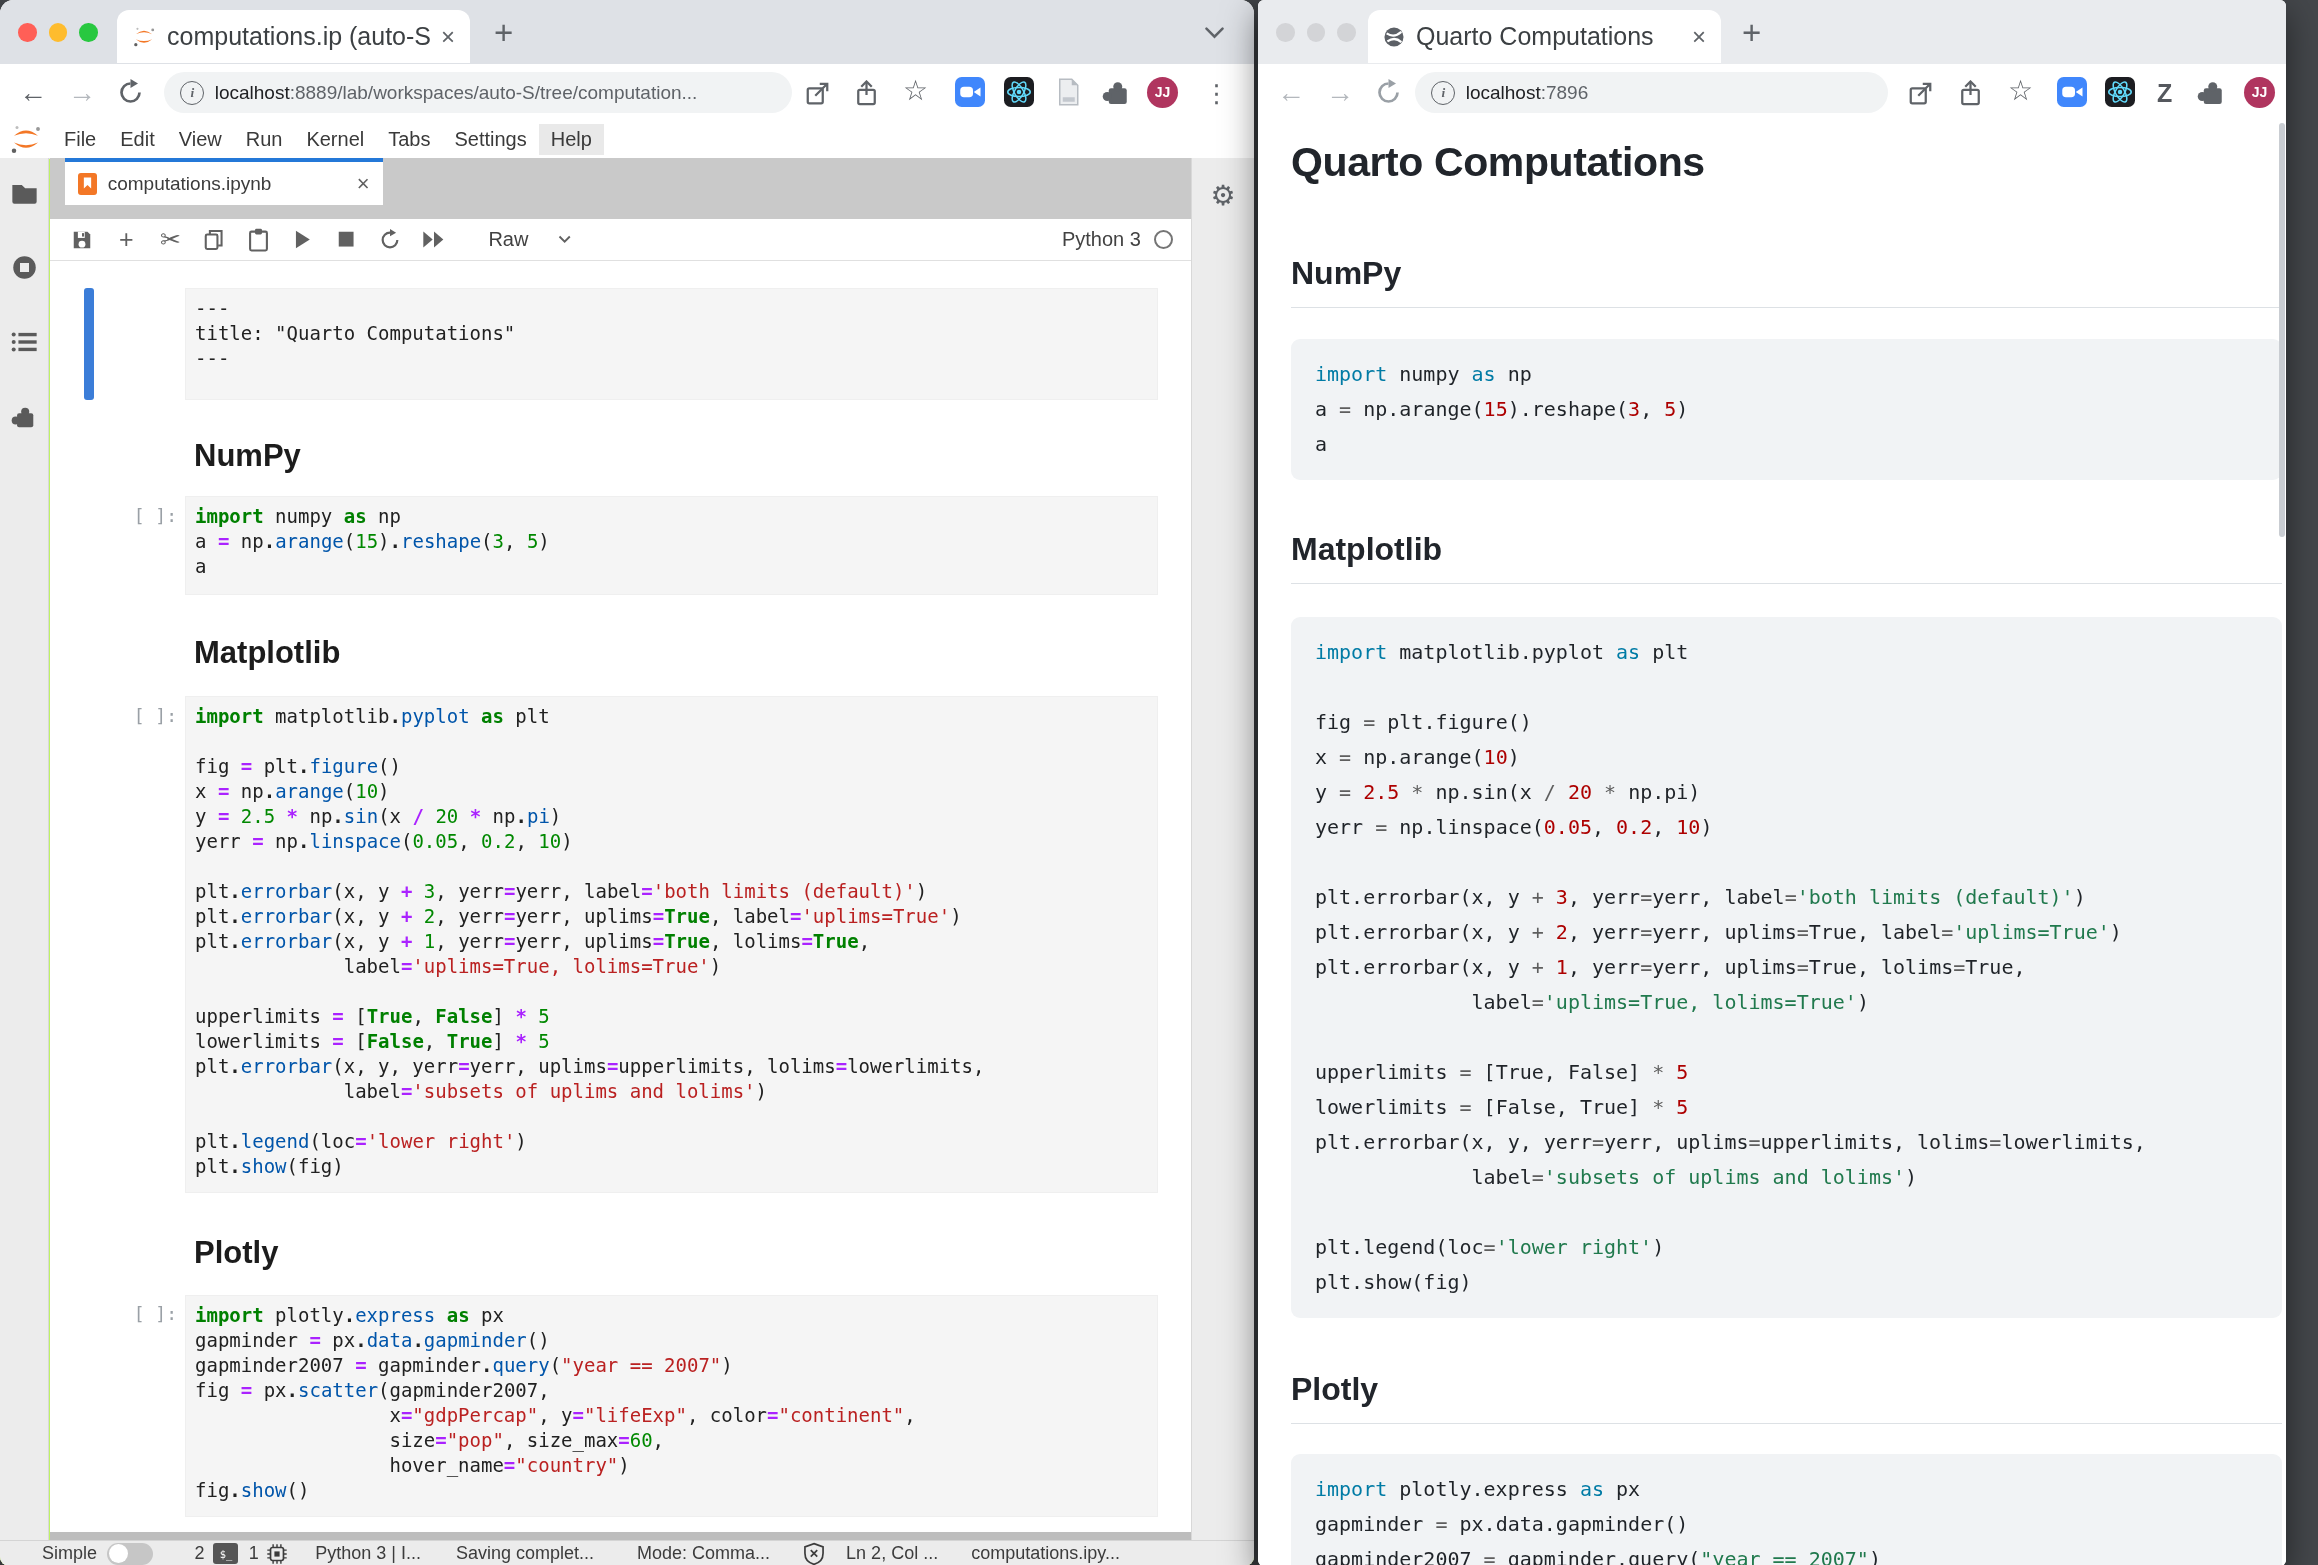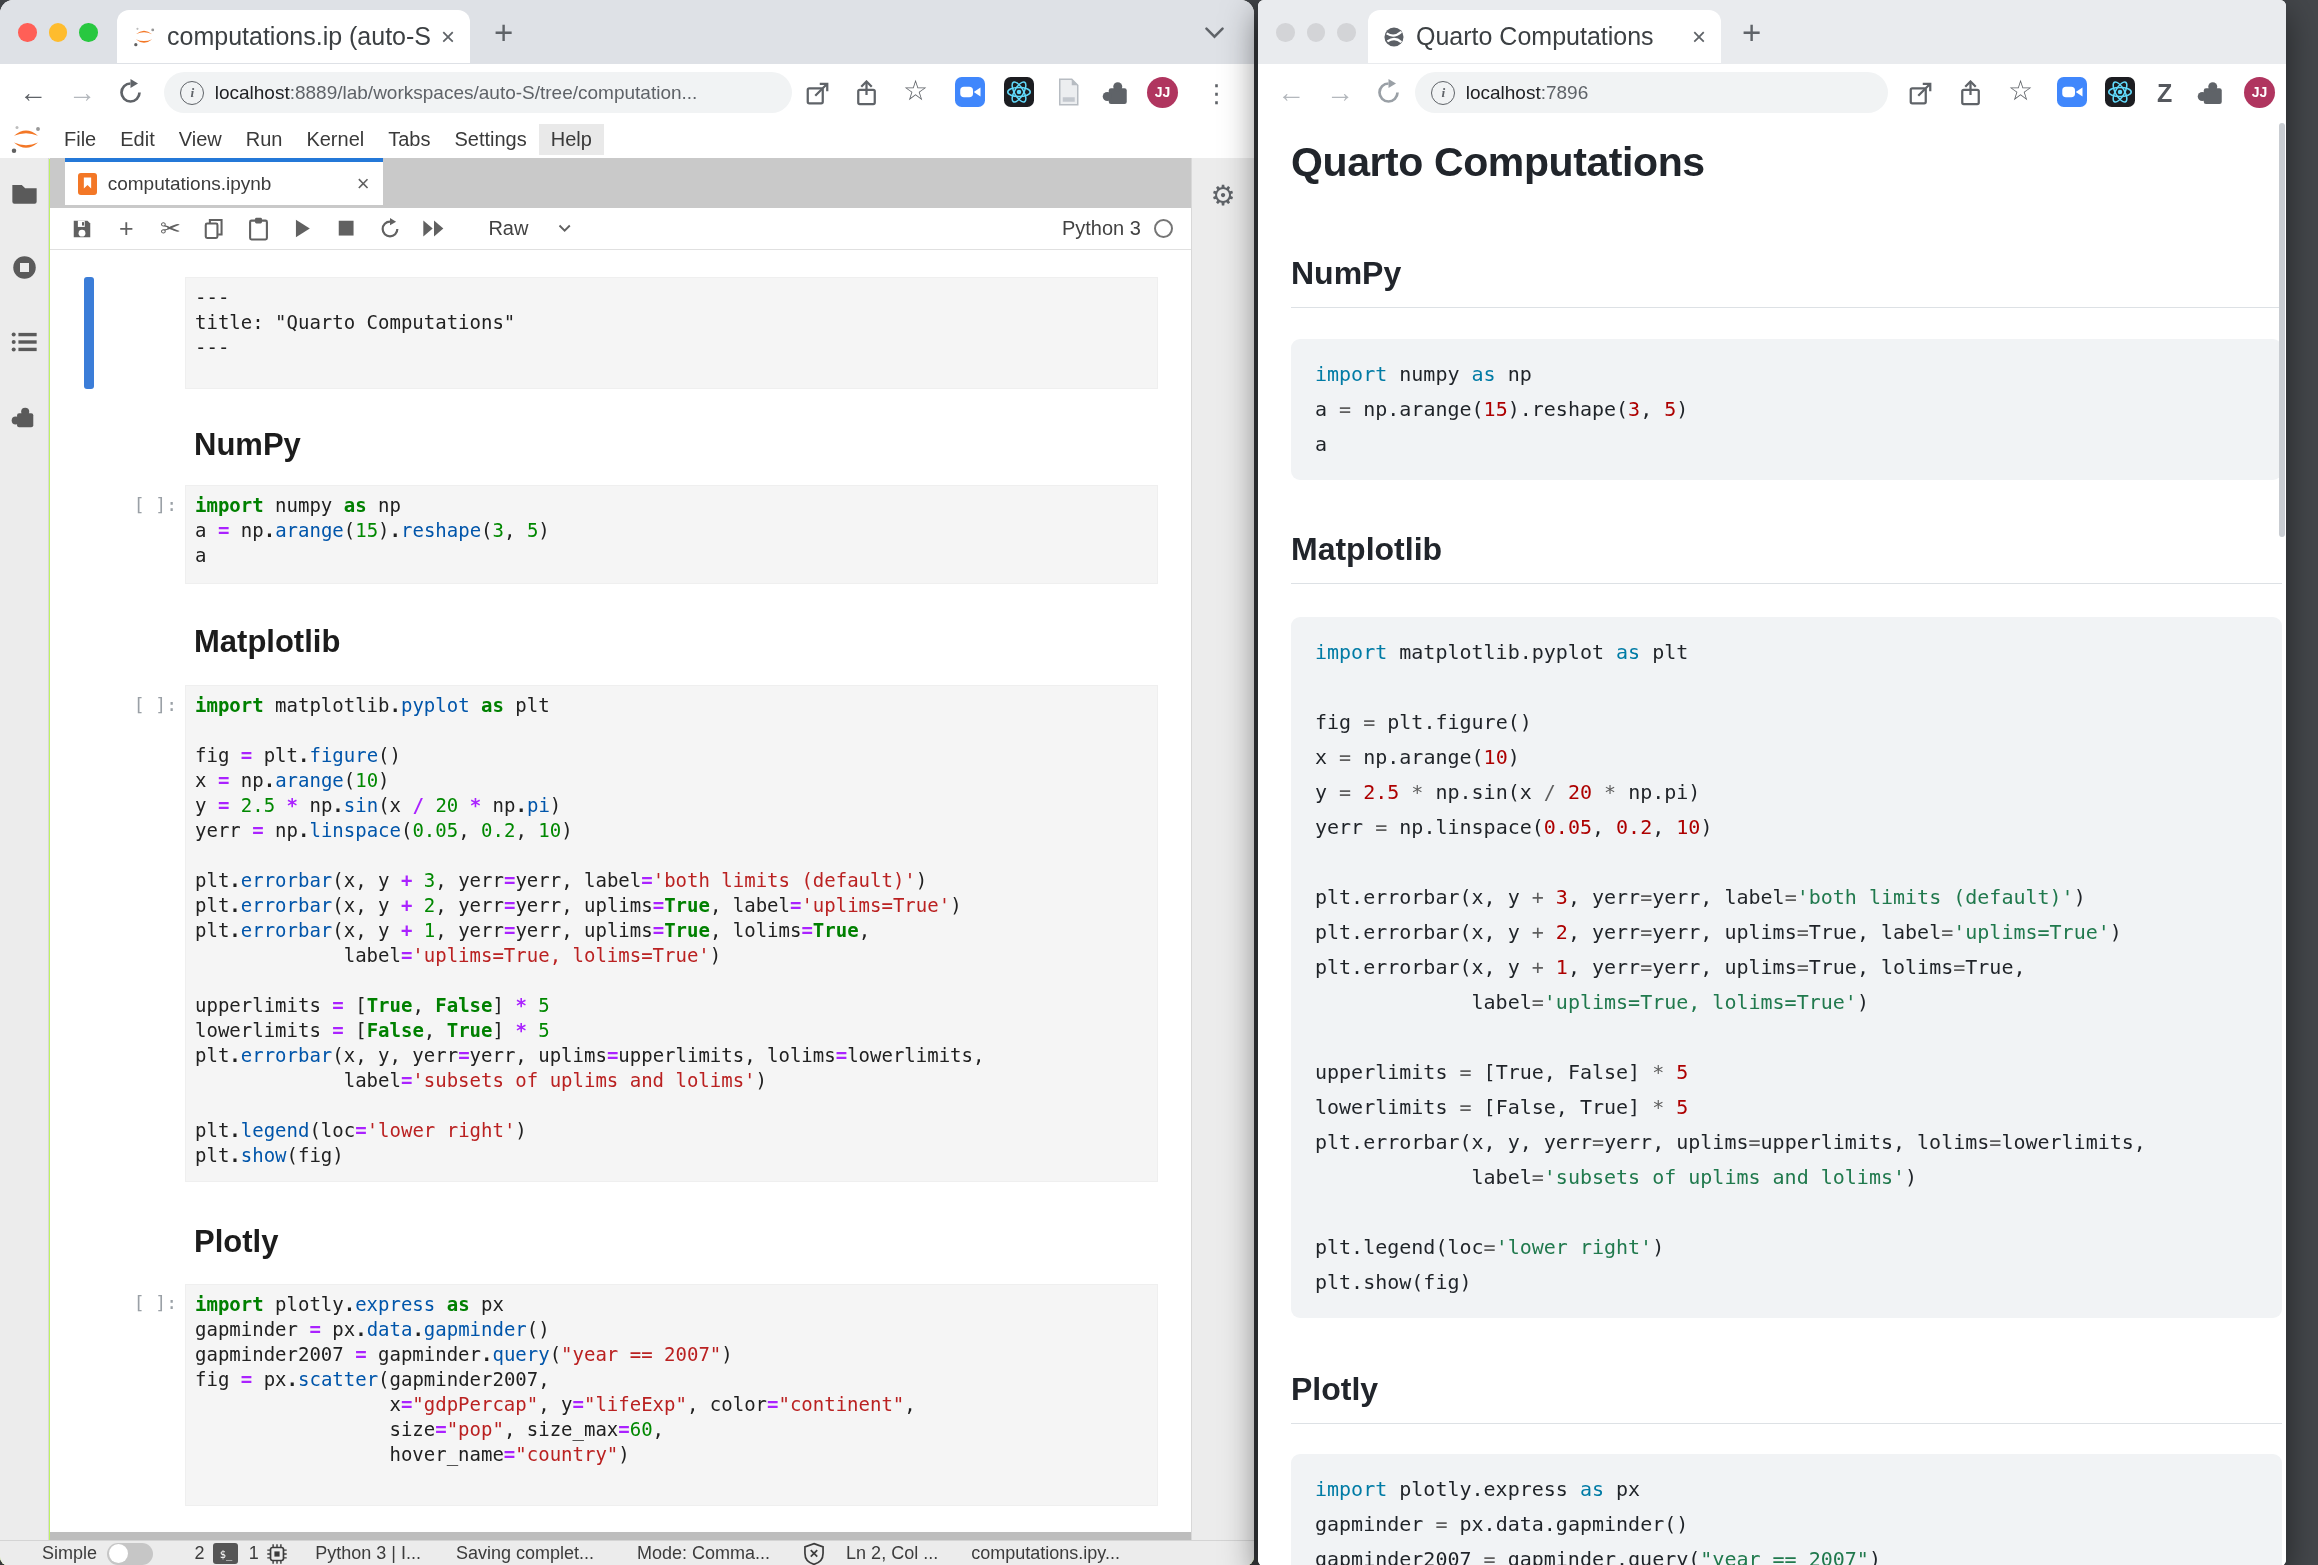--- a/index.html
+++ b/index.html
@@ -61,21 +61,21 @@
   .jl-logo{position:absolute;left:9px;top:2.2px;}
   .jl-body{position:absolute;top:37px;left:0;right:0;bottom:25px;}
   .activity{position:absolute;left:0;top:0;bottom:0;width:49px;background:#ececec;
             border-right:0.7px solid #d8d8d8;display:flex;flex-direction:column;align-items:center;
             padding-top:24px;gap:50px;box-sizing:border-box;}
   .rstrip{position:absolute;right:0;top:0;bottom:0;width:62px;background:#ececec;
           border-left:0.7px solid #d8d8d8;text-align:center;}
   .gear{font-size:28px;color:#5f6368;margin-top:21px;display:inline-block;}
   .dock{position:absolute;left:50px;right:63px;top:0;bottom:0;display:flex;flex-direction:column;
         border-bottom:9px solid #bdbdbd;box-sizing:border-box;}
-  .nb-tabbar{height:50px;background:#c9c9c9;position:relative;flex:0 0 auto;}
+  .nb-tabbar{height:61px;background:#c9c9c9;position:relative;flex:0 0 auto;}
   .nb-tab{position:absolute;left:15px;top:0;height:47px;width:318px;background:#fff;
           border-top:4.4px solid #2478d8;display:flex;align-items:center;padding:0 13.3px;gap:10.4px;box-sizing:border-box;}
   .nb-tab-label{font-size:19px;color:#3c3c3c;flex:1;}
   .nb-close{font-size:22px;color:#616161;line-height:1;}
   .nb-toolbar{height:41px;background:#fff;border-bottom:0.7px solid #e0e0e0;display:flex;
               align-items:center;padding:0 10.4px;flex:0 0 auto;position:relative;}
   .tbtn{width:44px;height:35px;display:flex;align-items:center;justify-content:center;color:#616161;}
   .tbtn.glyph{font-size:25px;}
   .celltype{margin-left:32px;font-size:20px;color:#424242;display:flex;align-items:center;gap:30px;}
   .kernel{margin-left:auto;display:flex;align-items:center;gap:13.3px;font-size:20px;color:#424242;padding-right:7.4px;}
@@ -374,20 +374,21 @@
           <div class="prompt" style="top:1042px;">[ ]:</div>
           <div class="cell-box" style="top:1034px;height:222px;">
             <div class="code jp">
                 <div class="cl"><span class="tok-k">import</span><span class="tok-p"> plotly</span><span class="tok-d">.</span><span class="tok-f">express</span><span class="tok-p"> </span><span class="tok-k">as</span><span class="tok-p"> px</span></div>
                 <div class="cl"><span class="tok-p">gapminder </span><span class="tok-o">=</span><span class="tok-p"> px</span><span class="tok-d">.</span><span class="tok-f">data</span><span class="tok-d">.</span><span class="tok-f">gapminder</span><span class="tok-p">()</span></div>
                 <div class="cl"><span class="tok-p">gapminder2007 </span><span class="tok-o">=</span><span class="tok-p"> gapminder</span><span class="tok-d">.</span><span class="tok-f">query</span><span class="tok-p">(</span><span class="tok-s">"year == 2007"</span><span class="tok-p">)</span></div>
                 <div class="cl"><span class="tok-p">fig </span><span class="tok-o">=</span><span class="tok-p"> px</span><span class="tok-d">.</span><span class="tok-f">scatter</span><span class="tok-p">(gapminder2007,</span></div>
                 <div class="cl"><span class="tok-p">                 x</span><span class="tok-o">=</span><span class="tok-s">"gdpPercap"</span><span class="tok-p">, y</span><span class="tok-o">=</span><span class="tok-s">"lifeExp"</span><span class="tok-p">, color</span><span class="tok-o">=</span><span class="tok-s">"continent"</span><span class="tok-p">,</span></div>
                 <div class="cl"><span class="tok-p">                 size</span><span class="tok-o">=</span><span class="tok-s">"pop"</span><span class="tok-p">, size_max</span><span class="tok-o">=</span><span class="tok-n">60</span><span class="tok-p">,</span></div>
                 <div class="cl"><span class="tok-p">                 hover_name</span><span class="tok-o">=</span><span class="tok-s">"country"</span><span class="tok-p">)</span></div>
+                <div class="cl"><span class="tok-p">fig</span><span class="tok-d">.</span><span class="tok-f">show</span><span class="tok-p">()</span></div>
               </div>
           </div>
         </div>
       </div>
 
       <div class="rstrip">
         <span class="gear">⚙</span>
       </div>
     </div>
 

